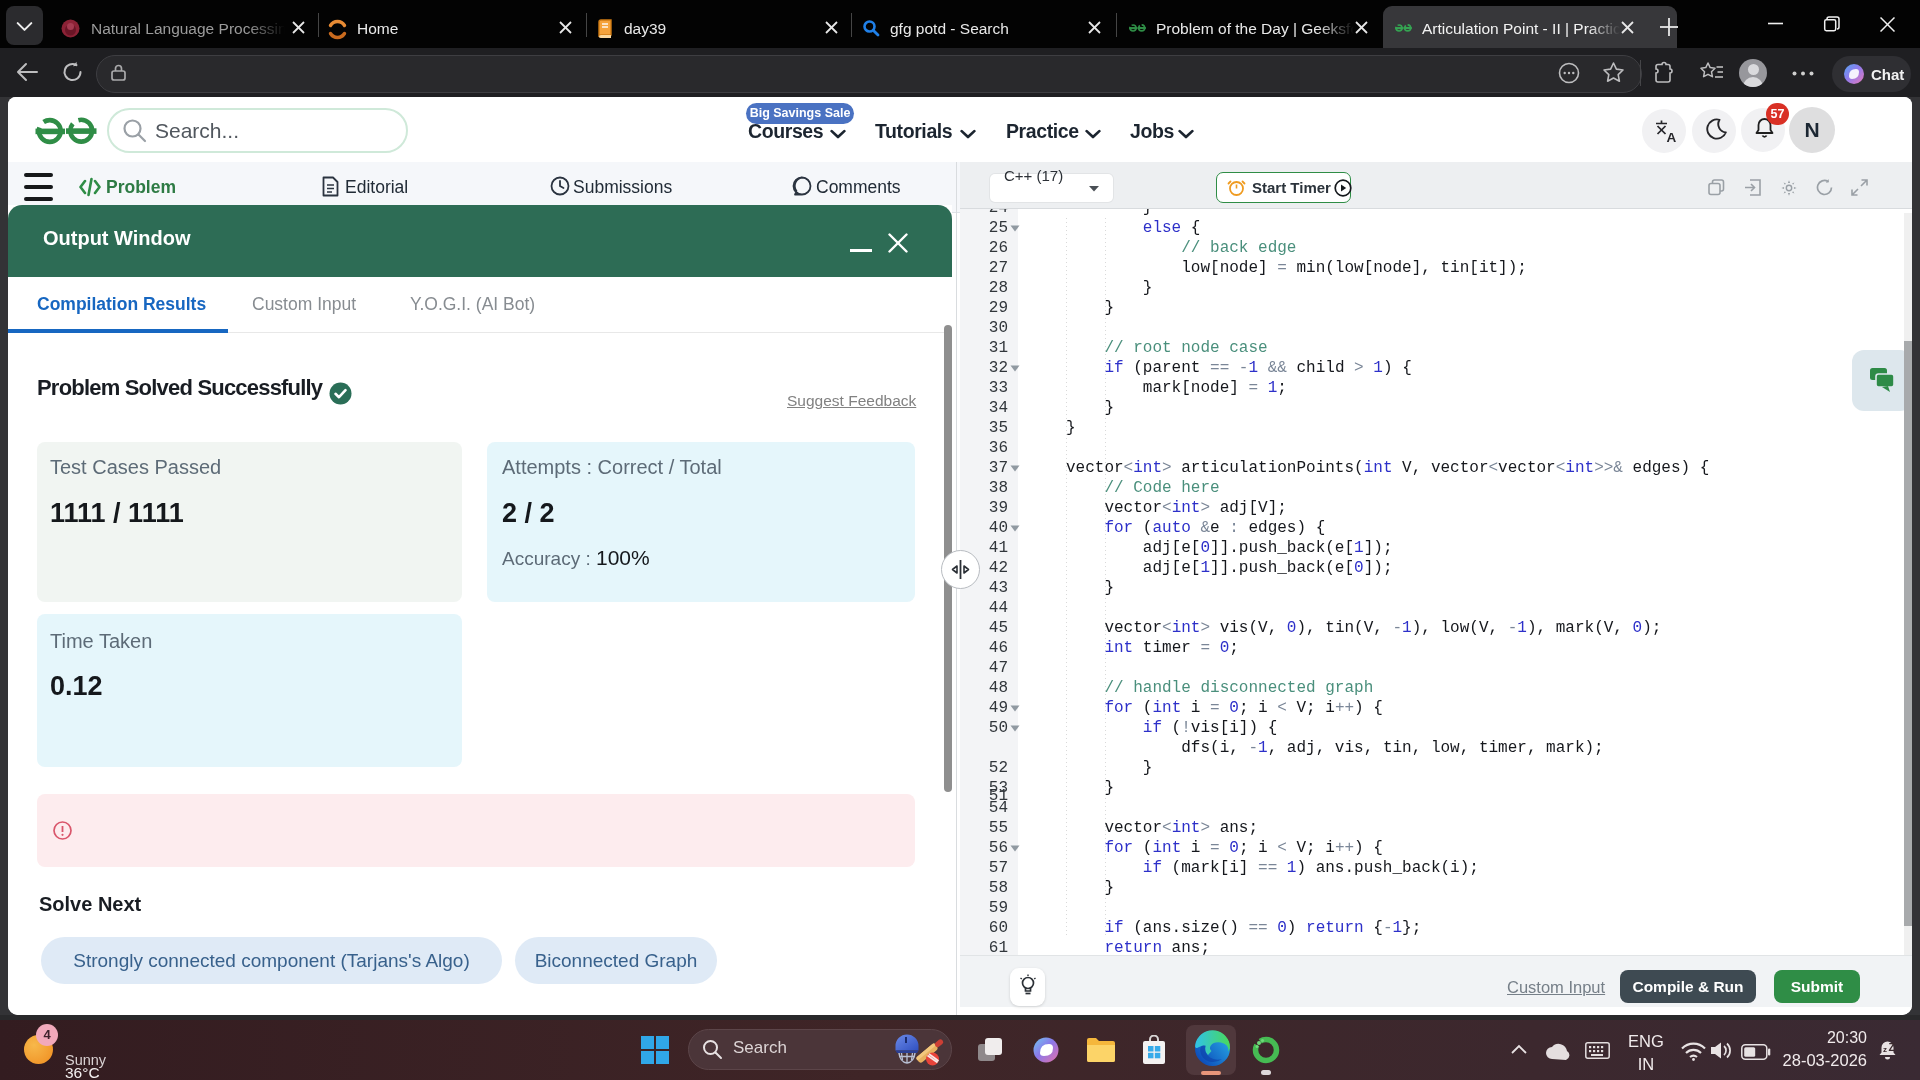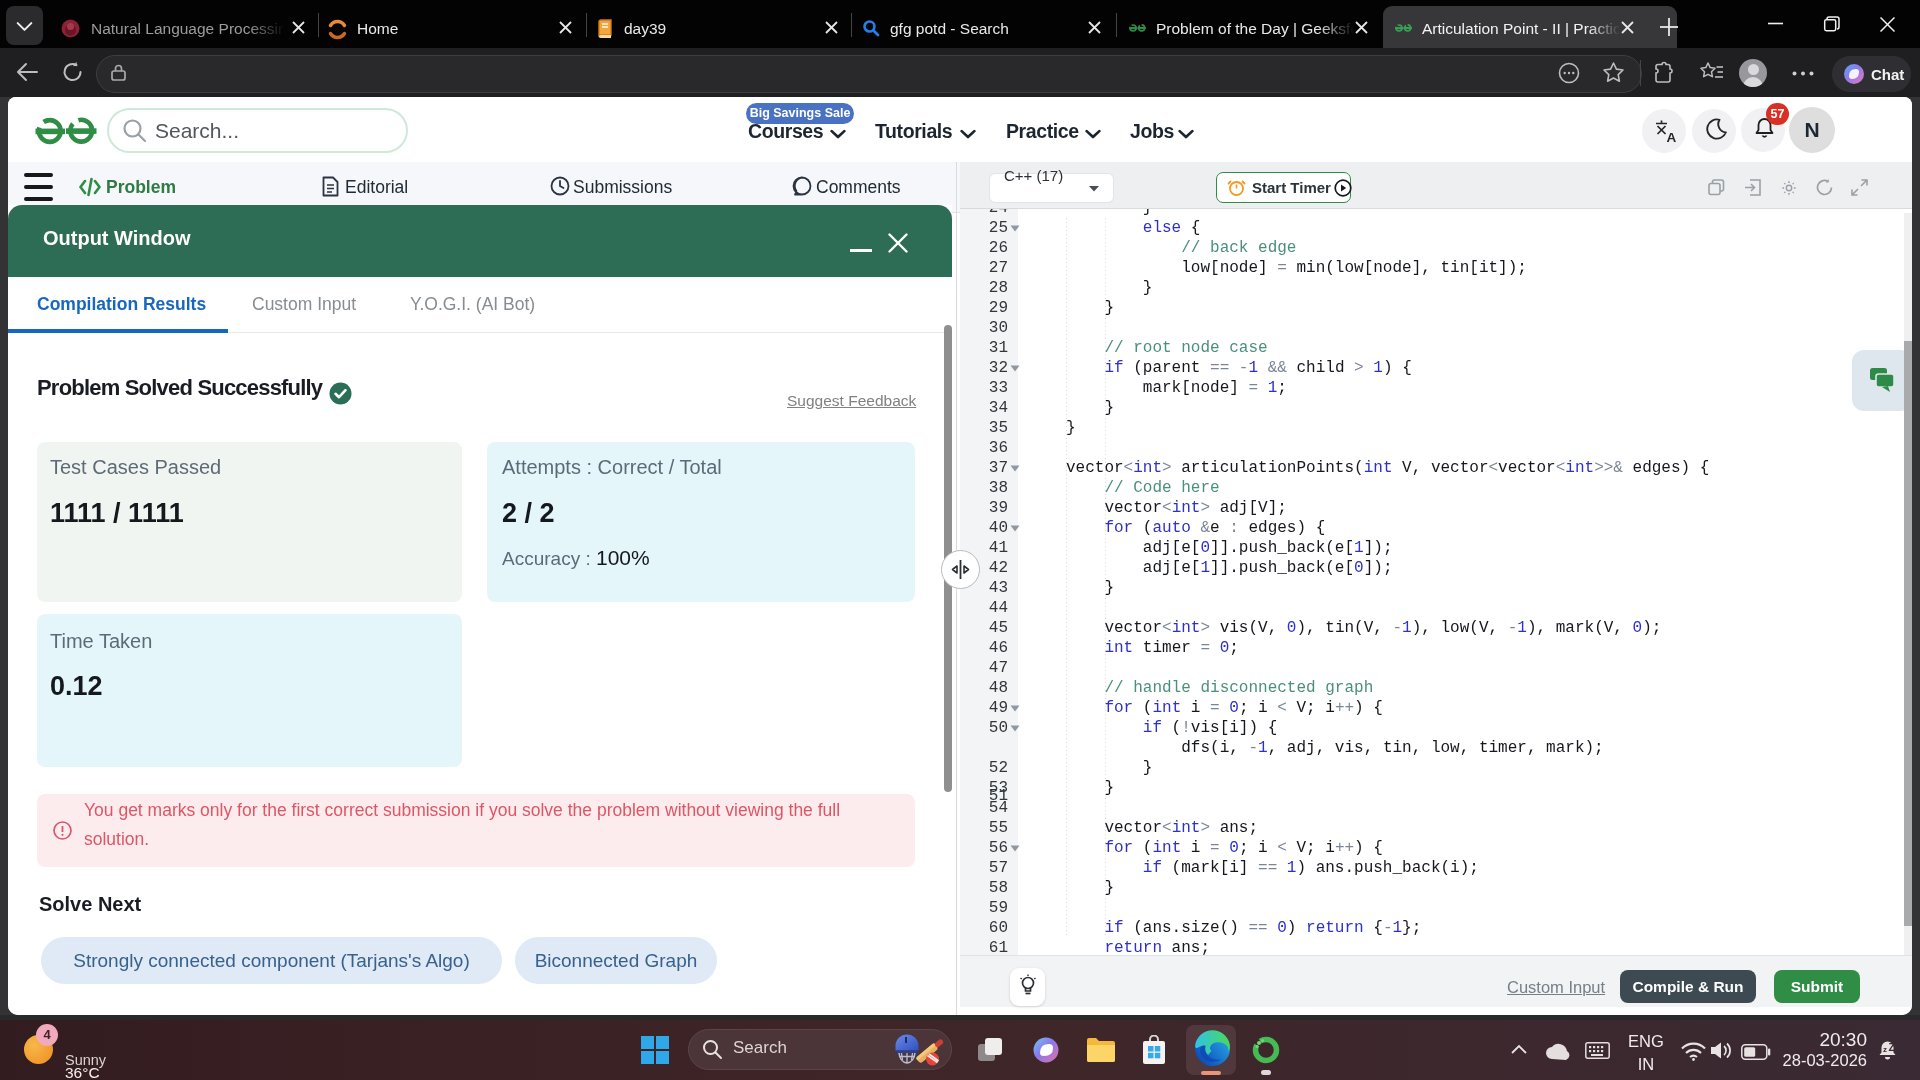--- a/index.html
+++ b/index.html
@@ -479,21 +479,20 @@
       <div class="abs" style="left:29px;top:409px;width:425px;height:153px;background:#e5f6fb;border-radius:8px;"></div>
       <div class="abs cardlabel" style="left:42px;top:425px;">Time Taken</div>
       <div class="abs cardval" style="left:42px;top:466px;">0.12</div>
 
       <div class="abs" style="left:29px;top:589px;width:878px;height:73px;background:#fdecee;border-radius:8px;"></div>
       <svg class="abs" style="left:45px;top:616px;" width="19" height="19" viewBox="0 0 19 19">
           <circle cx="9.5" cy="9.5" r="8.5" fill="none" stroke="#d9566b" stroke-width="1.7"></circle>
           <line x1="9.5" y1="5" x2="9.5" y2="11" stroke="#d9566b" stroke-width="1.8"></line>
           <circle cx="9.5" cy="13.8" r="1.1" fill="#d9566b"></circle>
         </svg>
-      <div class="abs" style="left:76px;top:591px;width:790px;font-size:17.5px;line-height:29px;color:#dd5666;">You get marks only for the first correct submission if you solve the problem without viewing the full solution.</div>
 
       <div class="abs" style="left:31px;top:688px;font-size:20px;font-weight:bold;color:#191d23;">Solve Next</div>
       <div class="abs" style="left:33px;top:732px;width:461px;height:47px;background:#dfeaf6;border-radius:24px;color:#38618c;font-size:19px;text-align:center;line-height:47px;">Strongly connected component (Tarjans's Algo)</div>
       <div class="abs" style="left:507px;top:732px;width:202px;height:47px;background:#dfeaf6;border-radius:24px;color:#38618c;font-size:19px;text-align:center;line-height:47px;">Biconnected Graph</div>
 
       <div class="abs" style="left:936px;top:120px;width:8px;height:467px;background:#8f8f8f;border-radius:4px;"></div>
     </div>
 
     <div class="abs" style="left:948px;top:65px;width:1px;height:853px;background:#d9dcdf;"></div>
     <div class="abs" style="left:933px;top:453px;width:39px;height:39px;border-radius:50%;background:#fff;border:1px solid #b8bcc1;"></div>
@@ -628,21 +627,21 @@
     <svg class="abs" style="left:1710px;top:21px;" width="24" height="19" viewBox="0 0 24 19">
         <path d="M1 6 L5 6 L11 1.5 L11 17.5 L5 13 L1 13 Z" fill="#e8e2e3"></path>
         <path d="M14 5 A 6 6 0 0 1 14 14" fill="none" stroke="#e8e2e3" stroke-width="1.7"></path>
         <path d="M17 2.5 A 9.5 9.5 0 0 1 17 16.5" fill="none" stroke="#e8e2e3" stroke-width="1.7"></path>
       </svg>
     <svg class="abs" style="left:1741px;top:24px;" width="30" height="16" viewBox="0 0 30 16">
         <rect x="0.8" y="0.8" width="25" height="14.4" rx="3.5" fill="none" stroke="#e8e2e3" stroke-width="1.5"></rect>
         <rect x="3.2" y="3.2" width="11" height="9.6" rx="1.5" fill="#e8e2e3"></rect>
         <rect x="27" y="4.5" width="2.3" height="7" rx="1" fill="#e8e2e3"></rect>
       </svg>
-    <div class="abs" style="left:1817px;top:9px;width:50px;text-align:right;font-size:19px;color:#f1ebec;">20:30</div>
+    <div class="abs" style="left:1817px;top:9px;width:50px;text-align:right;font-size:16px;color:#f1ebec;">20:30</div>
     <div class="abs" style="left:1777px;top:31px;width:90px;text-align:right;font-size:16.5px;color:#f1ebec;">28-03-2026</div>
     <svg class="abs" style="left:1878px;top:20px;" width="22" height="21" viewBox="0 0 22 21">
         <path d="M9.5 1.5 A 6 6 0 0 1 15.5 7.5 L15.5 12.5 L17.5 15 L1.5 15 L3.5 12.5 L3.5 7.5 A 6 6 0 0 1 9.5 1.5 Z" fill="#e8e2e3"></path>
         <path d="M7 17 A 2.5 2.5 0 0 0 12 17 Z" fill="#e8e2e3"></path>
         <text x="5" y="12" font-size="8" font-weight="bold" fill="#3a2a2e" font-family="Liberation Sans">z</text>
         <text x="10.5" y="11" font-size="10.5" font-weight="bold" fill="#3a2a2e" font-family="Liberation Sans">Z</text>
       </svg>
   </div>
 </div>
 

